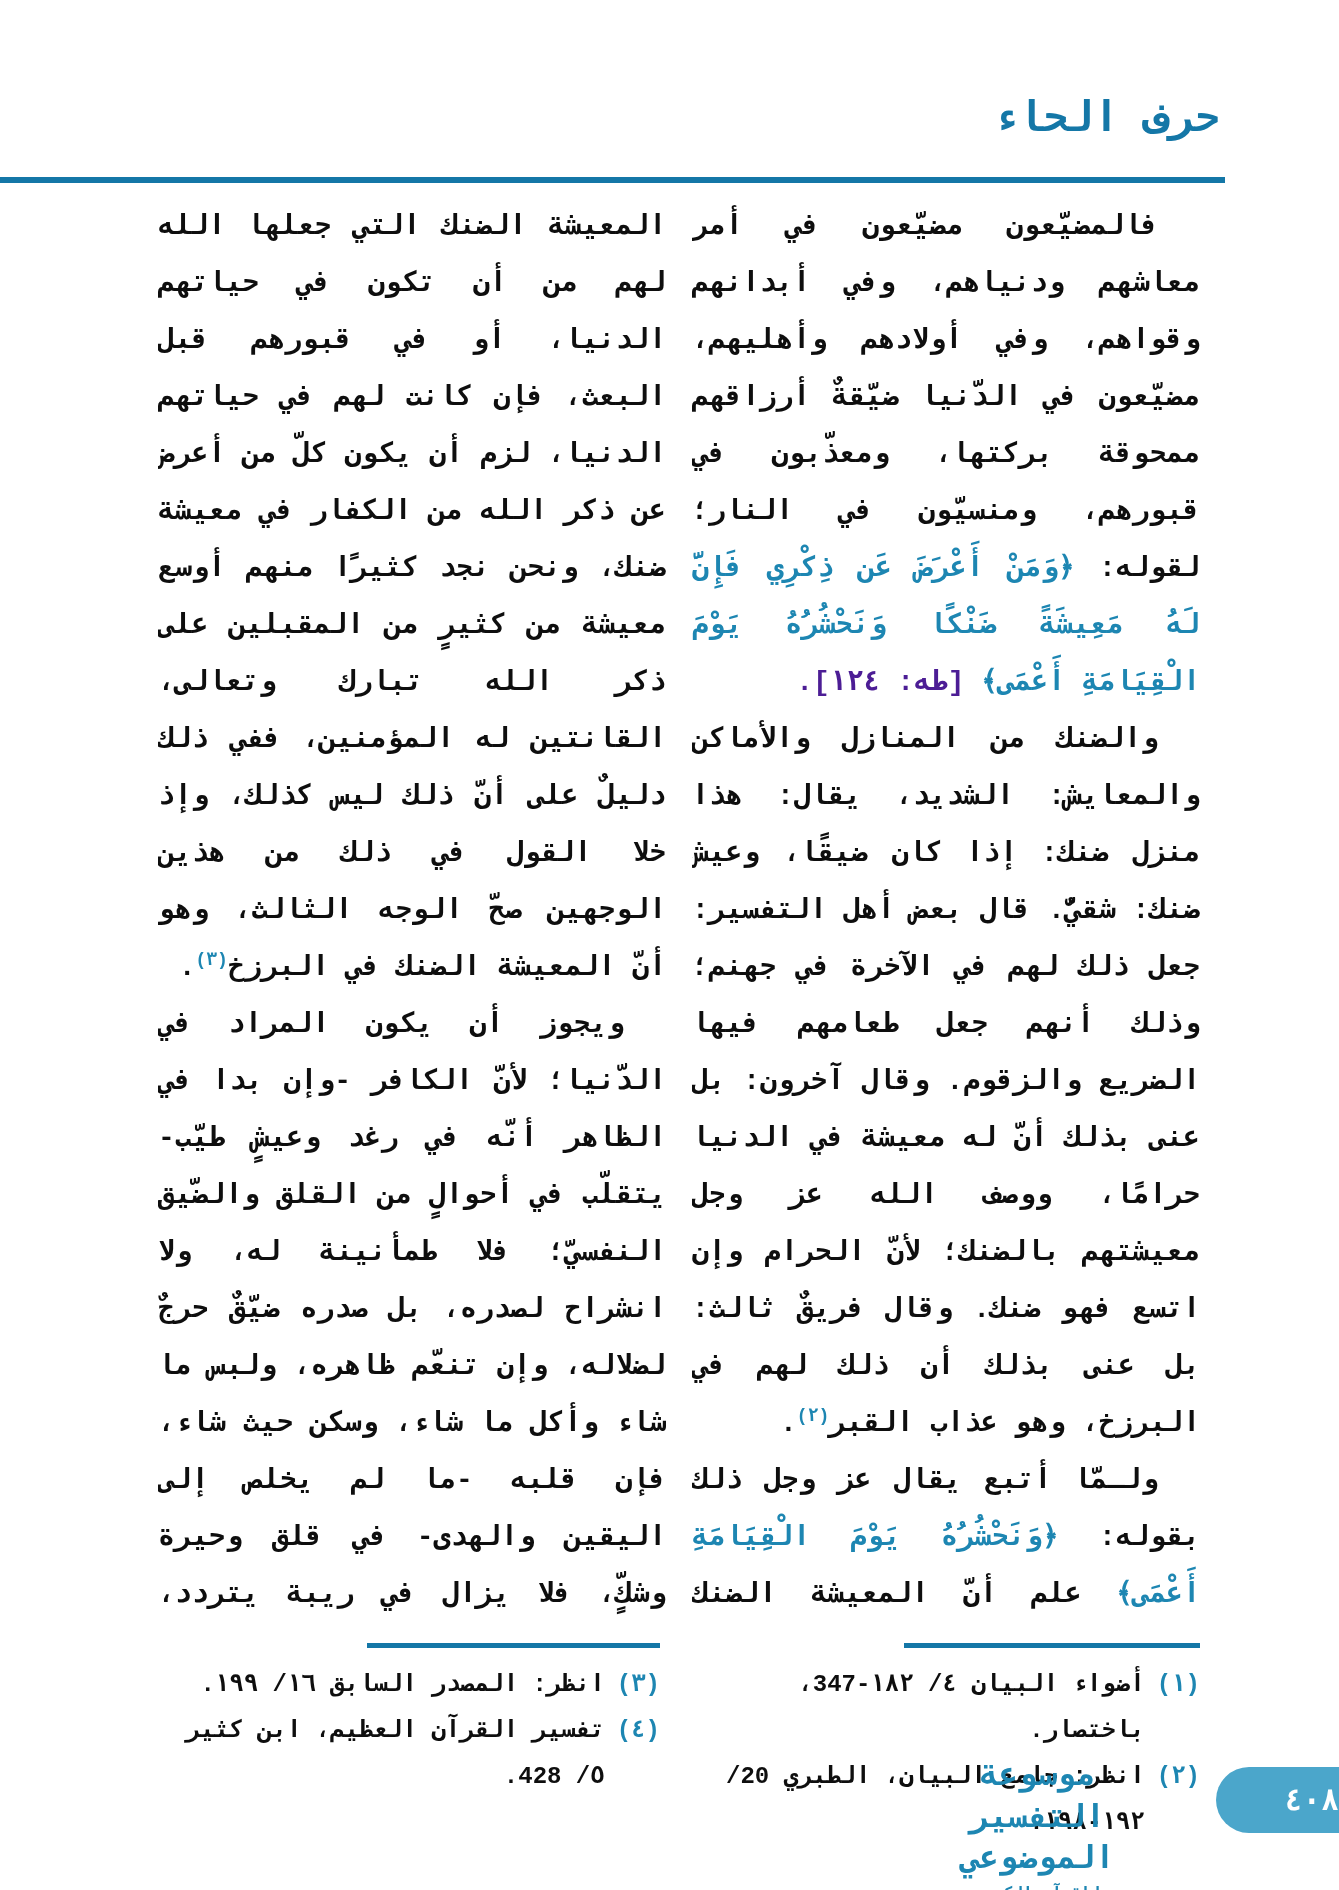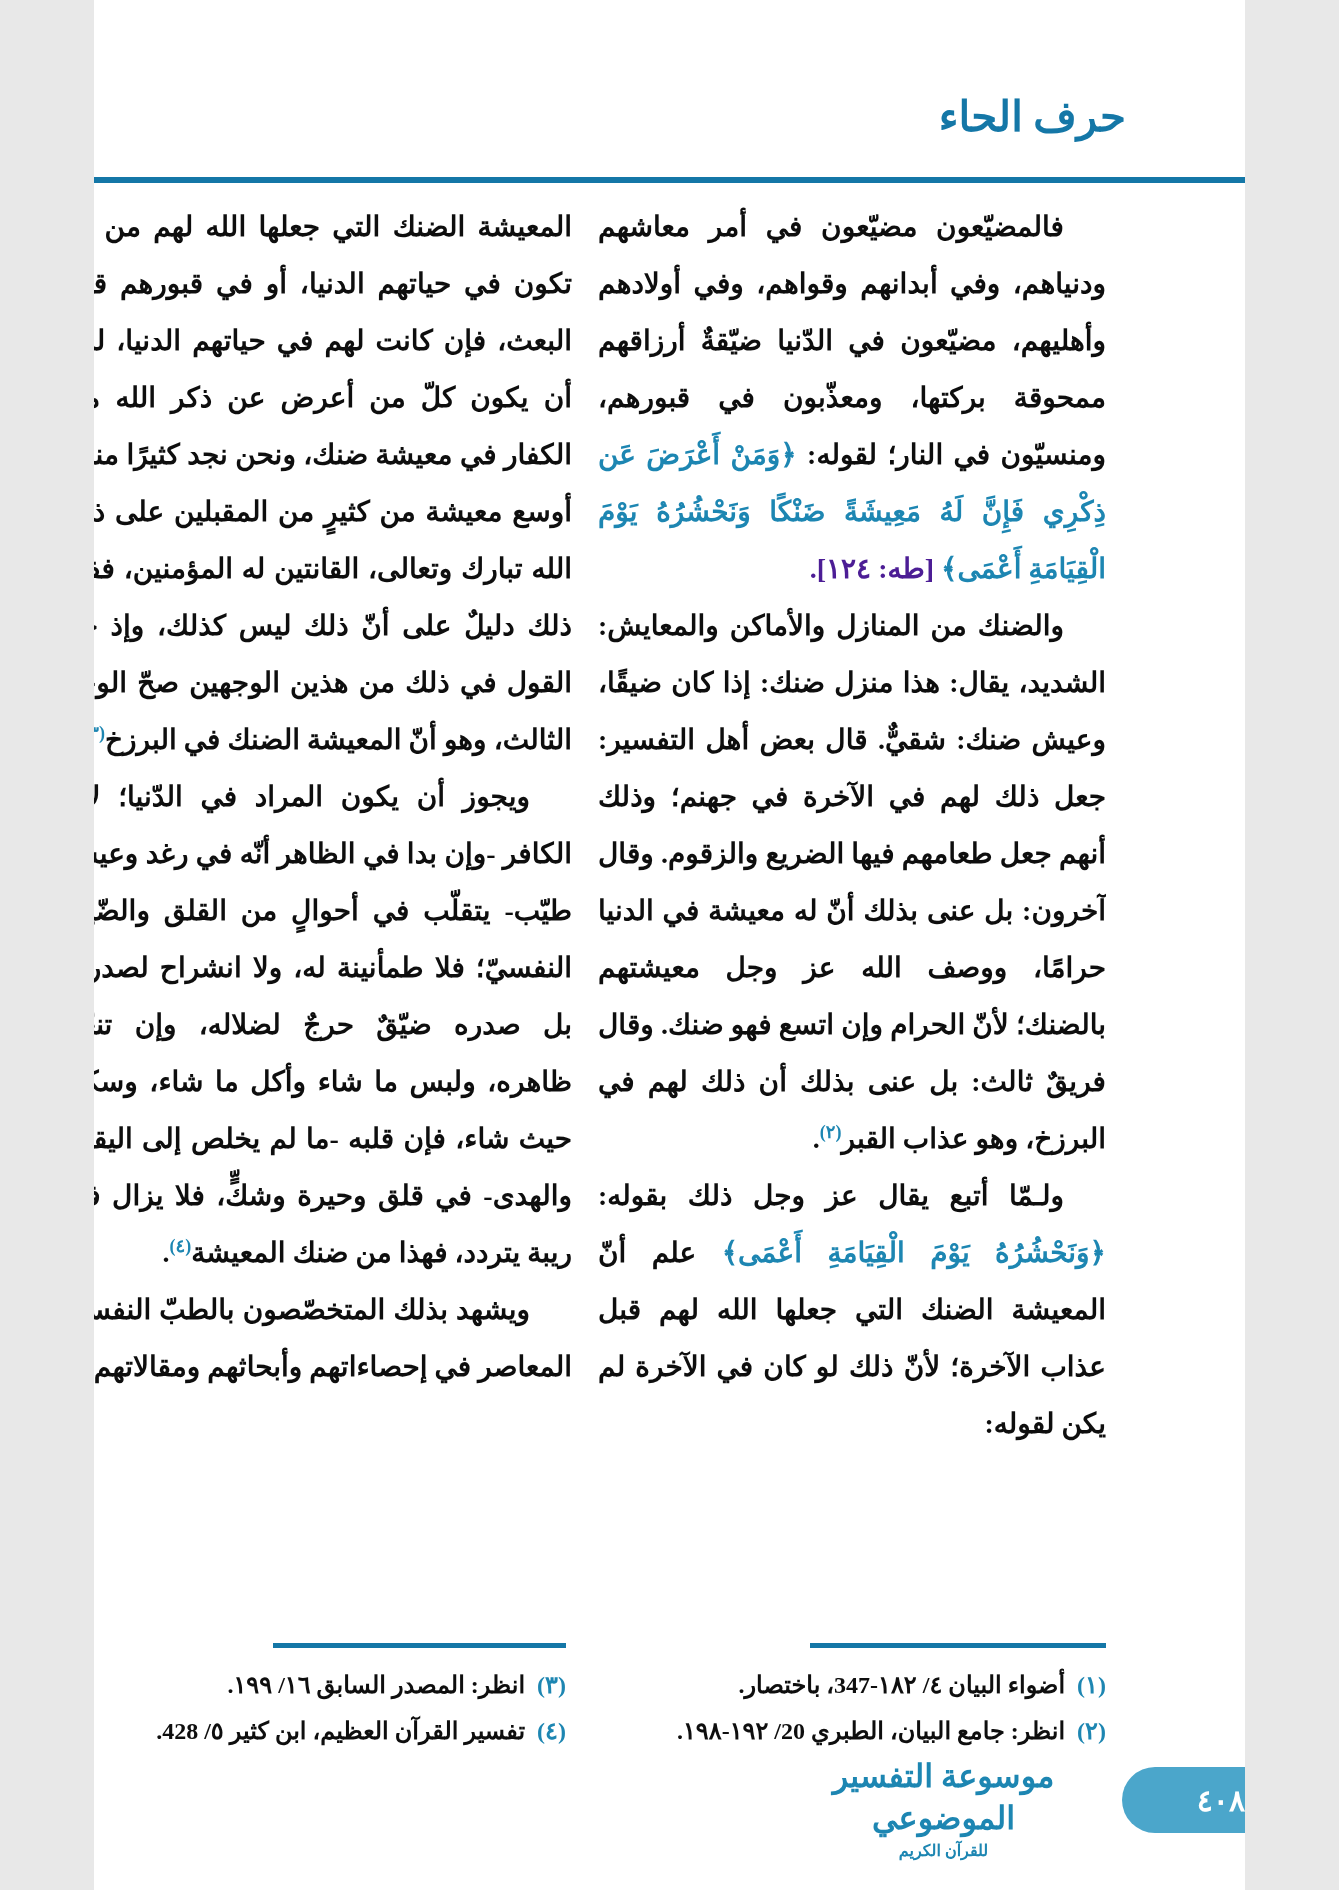--- a/index.html
+++ b/index.html
@@ -1,23 +1,23 @@
 <!DOCTYPE html>
 <html lang="ar" dir="rtl"><head>
 <meta charset="utf-8">
 <style>
   html,body{margin:0;padding:0;background:#e8e8e8;}
   .page{
     position:relative;
-    width:1151px;height:1890px;
+    width:1339px;height:1890px;
     margin:0 auto;
     background:#ffffff;
     overflow:hidden;
     direction:rtl;
-    font-family:Liberation Serif, serif;
+    font-family:Liberation Mono, monospace;
   }
   
   .header-title{
     position:absolute;top:92px;right:119px;
     color:#1477a7;font-size:42px;font-weight:bold;
     white-space:nowrap;letter-spacing:-2px;
   }
   .header-rule{
     position:absolute;top:177px;left:0;
     width:1225px;height:6px;background:#1477a7;

